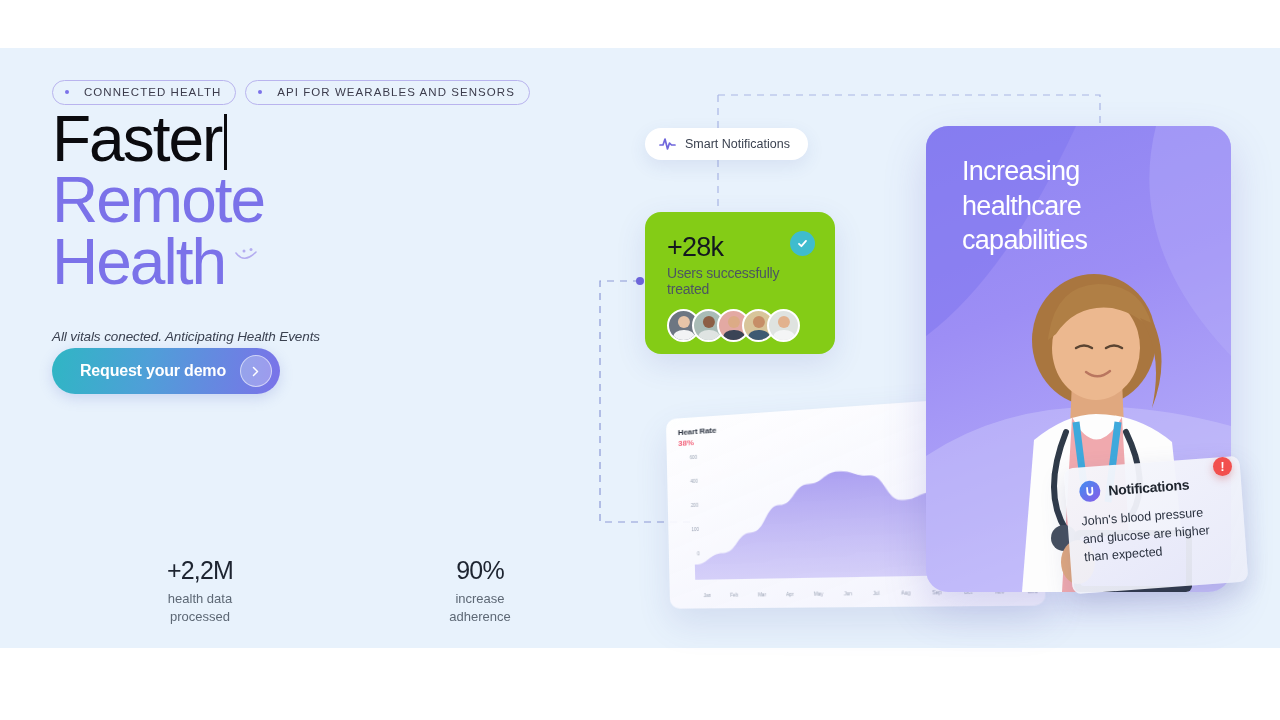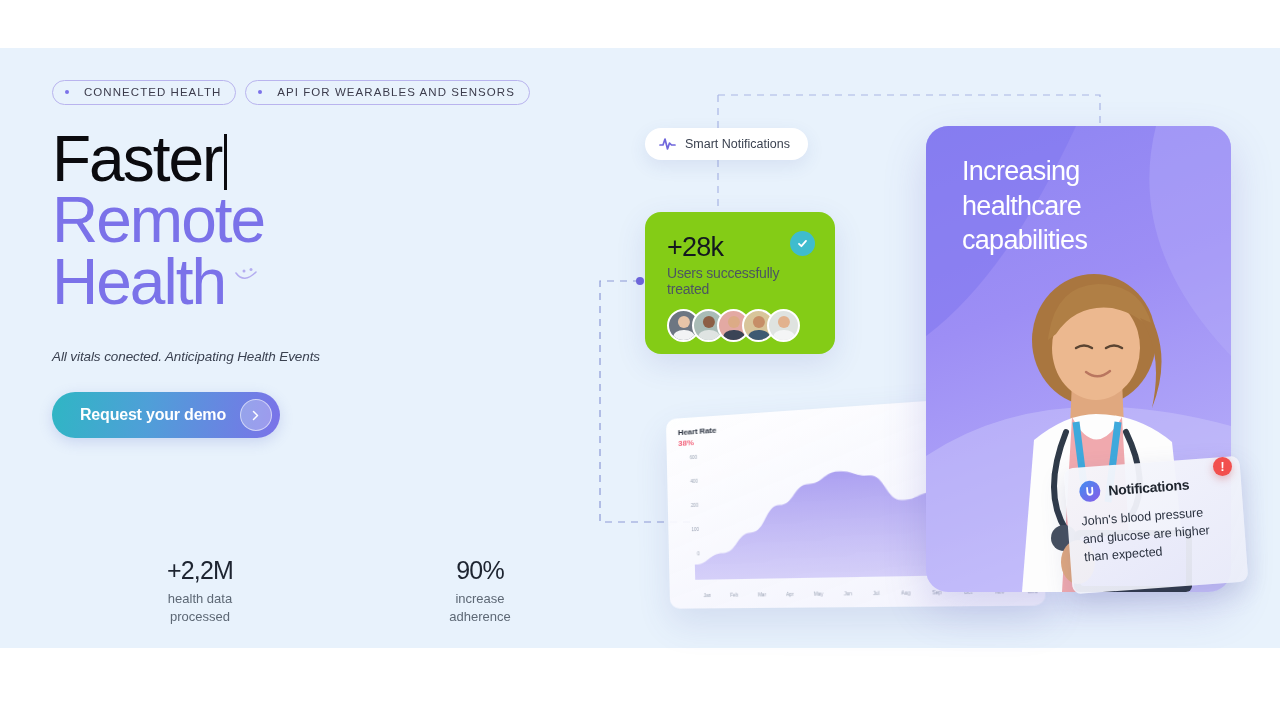--- a/index.html
+++ b/index.html
@@ -21,39 +21,39 @@
 
   .pills { display: flex; gap: 9px; align-items: center; }
   .pill {
     display: flex; align-items: center; gap: 15px;
     border: 1px solid #b9b4ee; border-radius: 999px;
     padding: 5px 14px 6px 12px; background: transparent;
     font-size: 11.5px; letter-spacing: 1.05px; color: #3c3c4c; white-space: nowrap;
   }
   .pill .dot { width: 4px; height: 4px; border-radius: 50%; background: #7b72e9; flex: none; }
 
-  .headline { margin-top: 24px; line-height: 0.96; letter-spacing: -2px; }
+  .headline { margin-top: 4px; line-height: 0.96; letter-spacing: -2px; }
   .hl-line { font-size: 64px; font-weight: 400; display: block; }
   .hl-black { color: #0b0b0f; position: relative; }
   .caret {
     display: inline-block; width: 3px; height: 56px; background: #0b0b0f;
     vertical-align: -9px; margin-left: 3px;
   }
   .hl-purple { color: #7b72e9; position: relative; }
   .smiley {
     position: absolute; width: 26px; height: 20px; margin-left: 8px; top: 14px;
   }
 
   .subtitle {
     margin-top: 36px; font-size: 13.5px; font-style: italic; font-weight: 400;
     color: #3a4150; letter-spacing: -0.1px;
   }
 
   .cta {
-    margin-top: 28px; display: inline-flex; align-items: center; gap: 14px;
+    margin-top: 4px; display: inline-flex; align-items: center; gap: 14px;
     background: linear-gradient(100deg, #2fb6c4 0%, #4f9fd8 42%, #7b72e9 100%);
     border: none; border-radius: 999px; padding: 7px 8px 7px 28px; cursor: pointer;
     box-shadow: 0 4px 14px rgba(90,110,200,.22);
   }
   .cta-label { color: #ffffff; font-size: 16px; font-weight: 700; letter-spacing: -0.2px; }
   .cta-arrow {
     width: 32px; height: 32px; border-radius: 50%;
     background: rgba(255,255,255,.28); border: 1px solid rgba(255,255,255,.55);
     display: flex; align-items: center; justify-content: center; color: #fff;
   }

